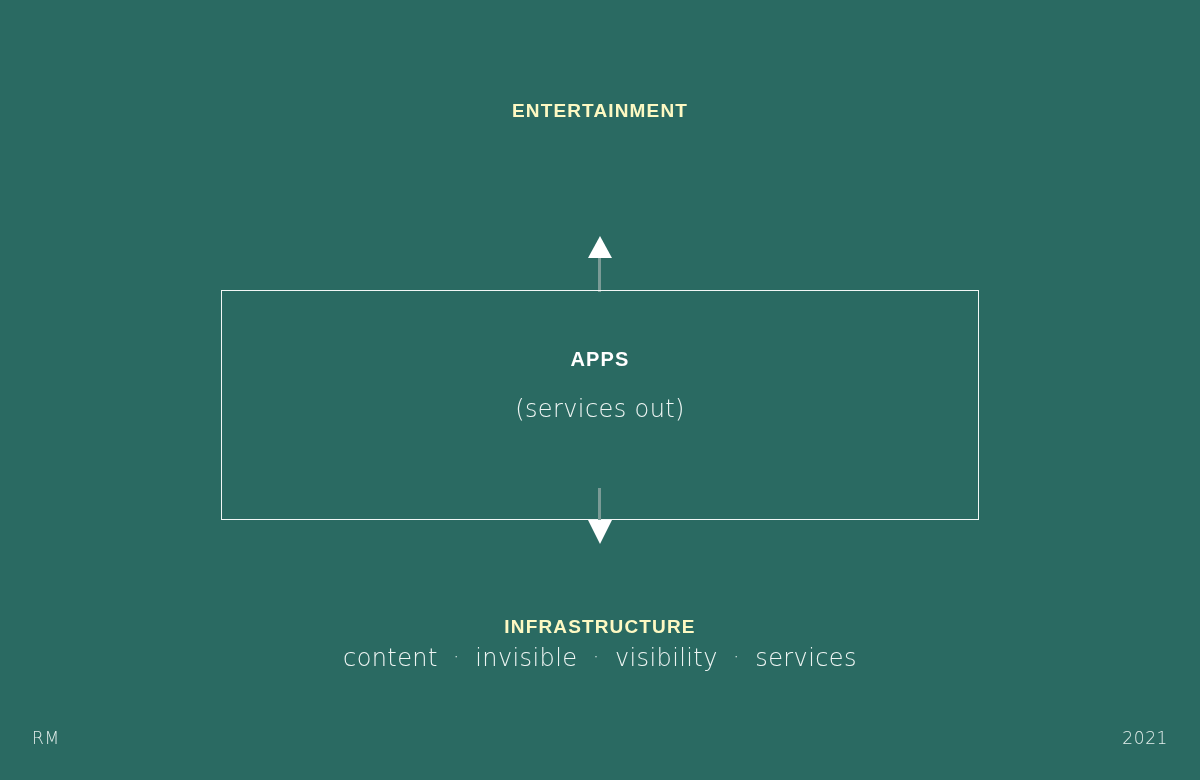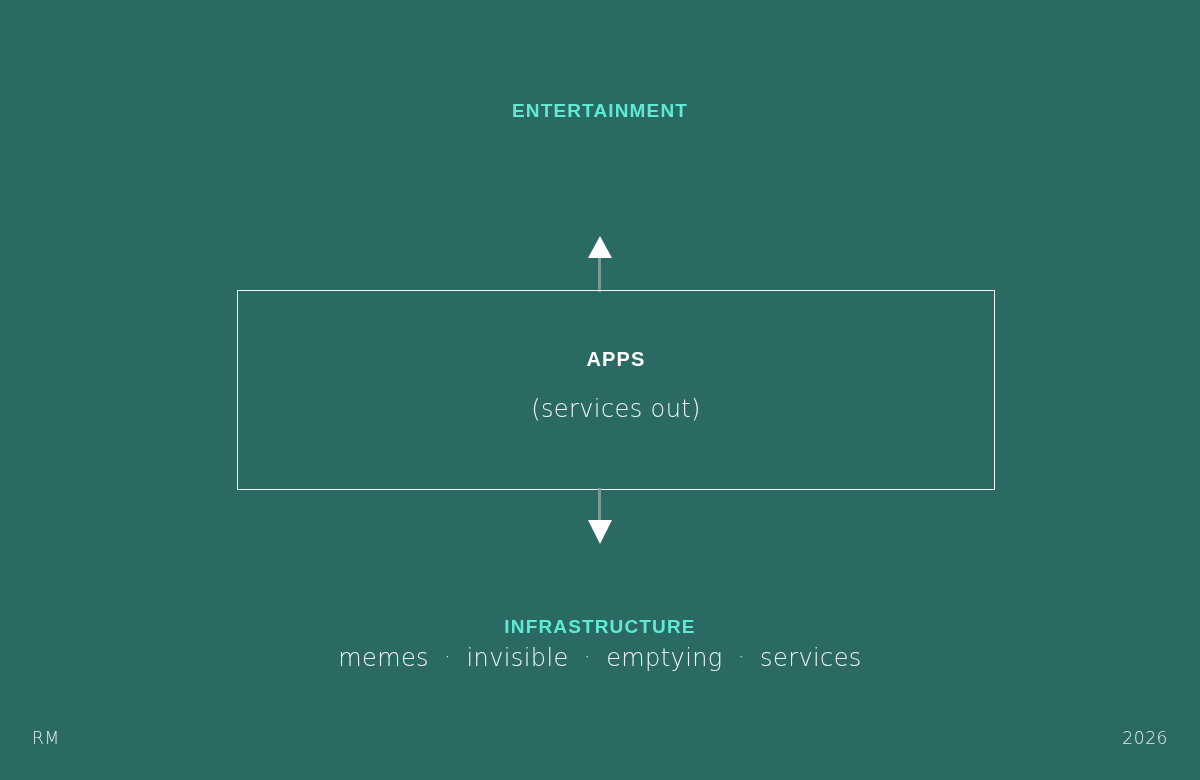--- a/index.html
+++ b/index.html
@@ -27,21 +27,21 @@
   
   .tier-title {
     position: absolute;
     left: 0;
     width: 1200px;
     text-align: center;
     font-family: "Liberation Sans", sans-serif;
     font-weight: bold;
     font-size: 19px;
     letter-spacing: 1.15px;
-    color: #5eead4;
+    color: #fef9c3;
     white-space: nowrap;
   }
 
   .tier-keywords {
     position: absolute;
     left: 0;
     width: 1200px;
     text-align: center;
     font-family: "DejaVu Sans", sans-serif;
     font-weight: 300;
@@ -65,25 +65,24 @@
   
   #infrastructure-title { top: 616px; }
   #infrastructure-keywords { top: 644px; }
 
   
   .apps-box {
     position: absolute;
     left: 221px;
     top: 290px;
     width: 758px;
-    height: 200px;
+    height: 230px;
     border: 1.5px solid #f2f7f6;
     box-sizing: border-box;
     background: transparent;
-    margin-left: 16px;
   }
   .apps-title {
     position: absolute;
     left: 0;
     top: 57px;
     width: 100%;
     text-align: center;
     font-family: "Liberation Sans", sans-serif;
     font-weight: bold;
     font-size: 20px;
@@ -149,26 +148,26 @@
   <div class="arrow arrow-down">
     <svg width="26" height="58" viewBox="0 0 26 58" xmlns="http://www.w3.org/2000/svg">
       <rect x="11" y="0" width="3" height="34" fill="#7a9b96"></rect>
       <polygon points="13,56 1,32 25,32" fill="#ffffff"></polygon>
     </svg>
   </div>
 
   <div class="tier-title" id="infrastructure-title">INFRASTRUCTURE</div>
 
   <div class="tier-keywords" id="infrastructure-keywords">
-    <span>memes</span>
+    <span>content</span>
     <span class="sep">·</span>
     <span>invisible</span>
     <span class="sep">·</span>
-    <span>emptying</span>
+    <span>visibility</span>
     <span class="sep">·</span>
     <span>services</span>
   </div>
 
   <div class="footer-mark" id="footer-initials">RM</div>
 
-  <div class="footer-mark" id="footer-year">2026</div>
+  <div class="footer-mark" id="footer-year">2021</div>
 
 </div>
 
 </body></html>

